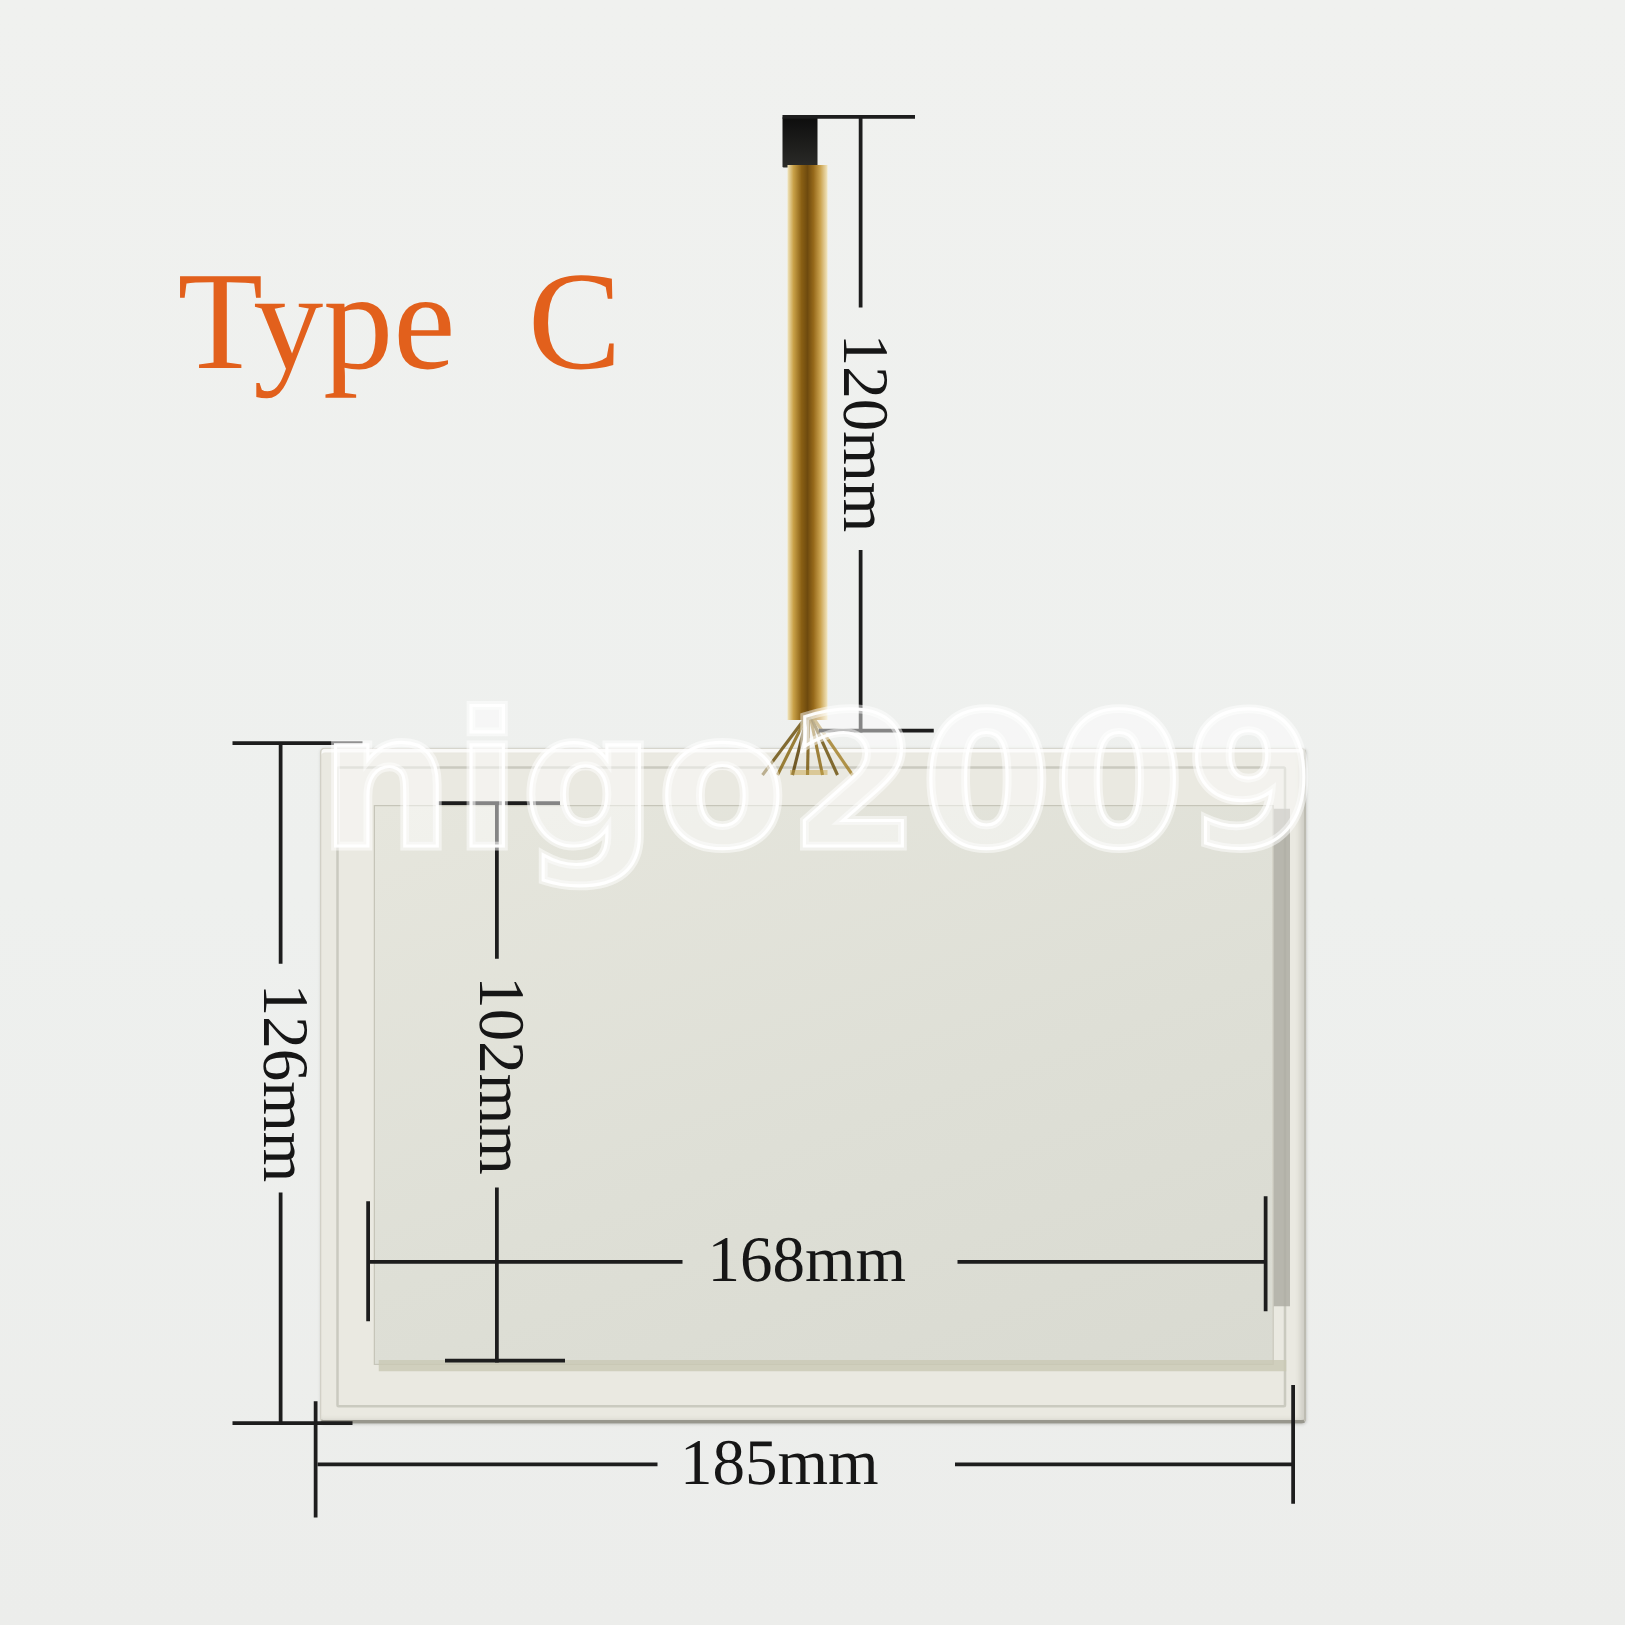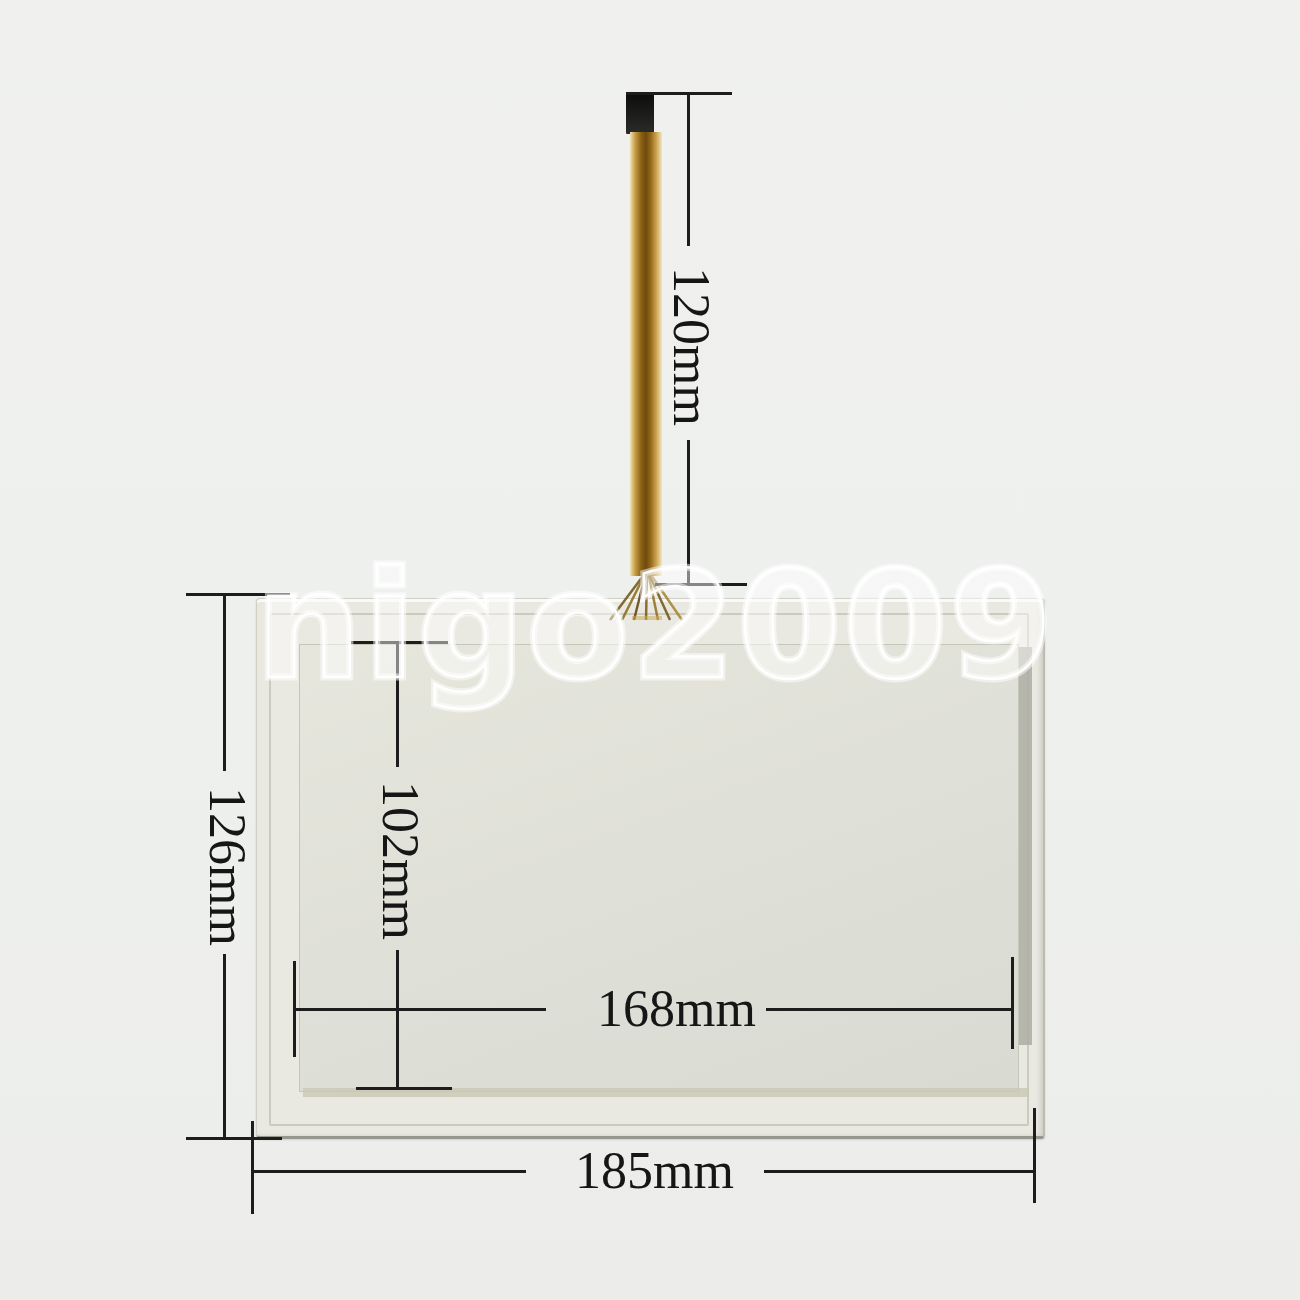--- a/index.html
+++ b/index.html
@@ -72,21 +72,21 @@
   .dim{position:absolute;background:#1d1d1d;z-index:20;}
   .dim-label{
     position:absolute;color:#161616;z-index:20;
     font-family:"Liberation Serif",serif;
     font-size:52px;line-height:1;white-space:nowrap;
   }
   .dim-label.vert{
     writing-mode:vertical-rl;
     text-align:center;
   }
-  .dim-label.horiz{text-align:right;}
+  .dim-label.horiz{text-align:left;}
 
   
   .watermark{
     position:absolute;left:228px;top:546px;width:820px;height:175px;
     z-index:50;pointer-events:none;margin-left:28px;
   }
   .watermark span{
     position:absolute;left:0;top:0;
     font-family:"DejaVu Sans",sans-serif;
     font-weight:bold;font-size:148px;line-height:160px;
@@ -100,20 +100,23 @@
     -webkit-text-stroke:2.5px rgba(255,255,255,0.95);
     color:rgba(255,255,255,0.18);
     text-shadow:0 0 3px rgba(255,255,255,0.35);
   }
 </style>
 </head>
 <body>
 
 <div id="stage">
 
+  <div class="type-label">
+    <span>Type</span><span class="variant">C</span>
+  </div>
 
   <div class="panel">
     <div class="frame-inner-line"></div>
     <div class="active-area"></div>
     <div class="right-bevel"></div>
     <div class="bottom-bevel"></div>
   </div>
 
   <div class="cable-connector"></div>
   <div class="flex-cable"></div>

